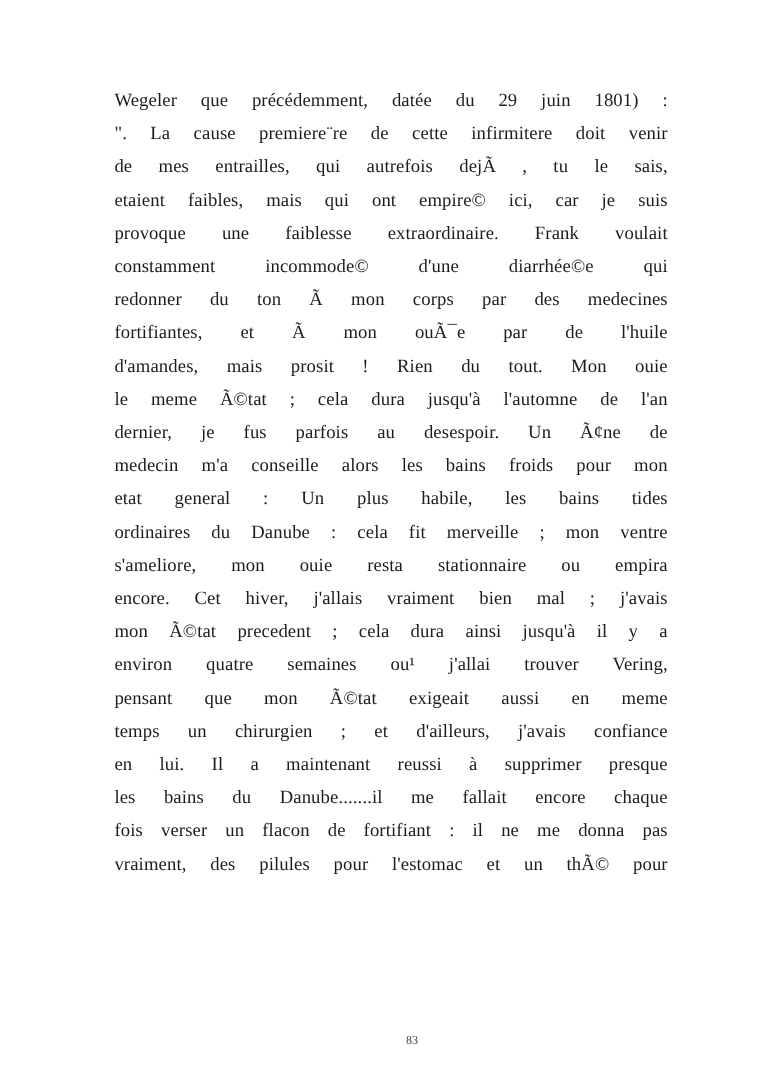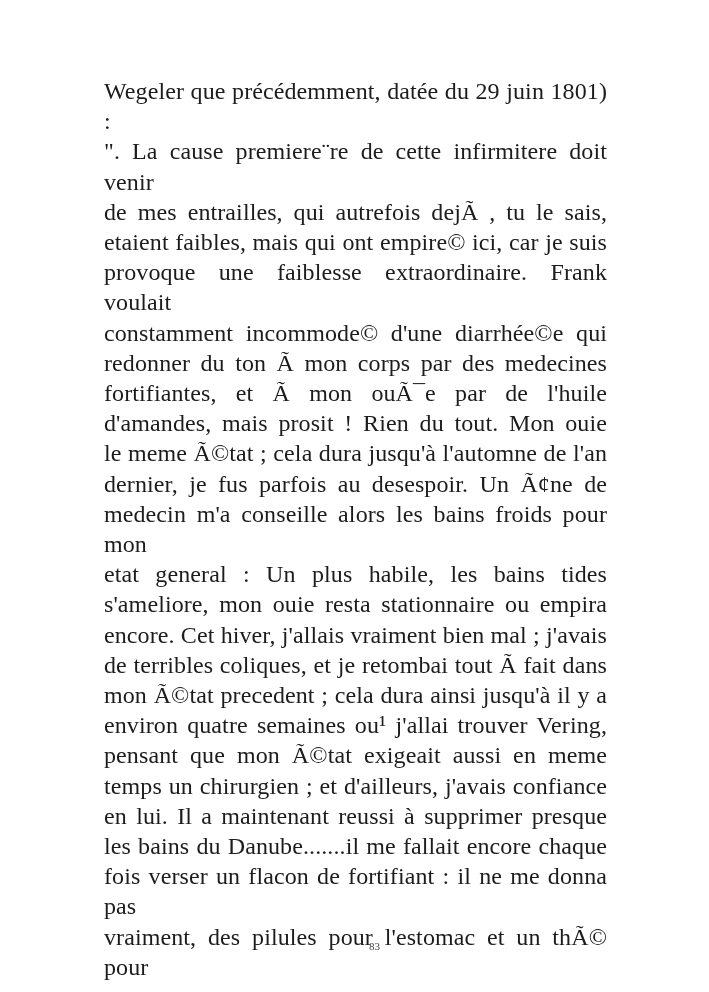--- a/index.html
+++ b/index.html
@@ -16,21 +16,21 @@
     font-family: "Liberation Serif", "DejaVu Serif", serif;
     color: #1c1c1c;
   }
   .text-block {
     position: absolute;
     top: 76px;
     left: 104px;
     width: 503px;
   }
   .line {
-    font-size: 24px;
+    font-size: 17px;
     line-height: 30.2px;
     text-align: justify;
     text-align-last: justify;
     white-space: normal;
     letter-spacing: 0.1px;
   }
   .page-number {
     position: absolute;
     top: 940px;
     left: 0;
@@ -52,23 +52,23 @@
     <div class="line">etaient faibles, mais qui ont empire© ici, car je suis</div>
     <div class="line">provoque une faiblesse extraordinaire. Frank voulait</div>
     <div class="line">constamment incommode© d'une diarrhée©e qui</div>
     <div class="line">redonner du ton Ã mon corps par des medecines</div>
     <div class="line">fortifiantes, et Ã mon ouÃ¯e par de l'huile</div>
     <div class="line">d'amandes, mais prosit ! Rien du tout. Mon ouie</div>
     <div class="line">le meme Ã©tat ; cela dura jusqu'à l'automne de l'an</div>
     <div class="line">dernier, je fus parfois au desespoir. Un Ã¢ne de</div>
     <div class="line">medecin m'a conseille alors les bains froids pour mon</div>
     <div class="line">etat general : Un plus habile, les bains tides</div>
+    <div class="line">ordinaires du Danube : cela fit merveille ; mon ventre</div>
     <div class="line">s'ameliore, mon ouie resta stationnaire ou empira</div>
     <div class="line">encore. Cet hiver, j'allais vraiment bien mal ; j'avais</div>
-    <div class="line">de terribles coliques, et je retombai tout Ã fait dans</div>
     <div class="line">mon Ã©tat precedent ; cela dura ainsi jusqu'à il y a</div>
     <div class="line">environ quatre semaines ou¹ j'allai trouver Vering,</div>
     <div class="line">pensant que mon Ã©tat exigeait aussi en meme</div>
     <div class="line">temps un chirurgien ; et d'ailleurs, j'avais confiance</div>
     <div class="line">en lui. Il a maintenant reussi à supprimer presque</div>
     <div class="line">les bains du Danube.......il me fallait encore chaque</div>
     <div class="line">fois verser un flacon de fortifiant : il ne me donna pas</div>
     <div class="line">vraiment, des pilules pour l'estomac et un thÃ© pour</div>
   </div>
   <div class="page-number">83</div>

